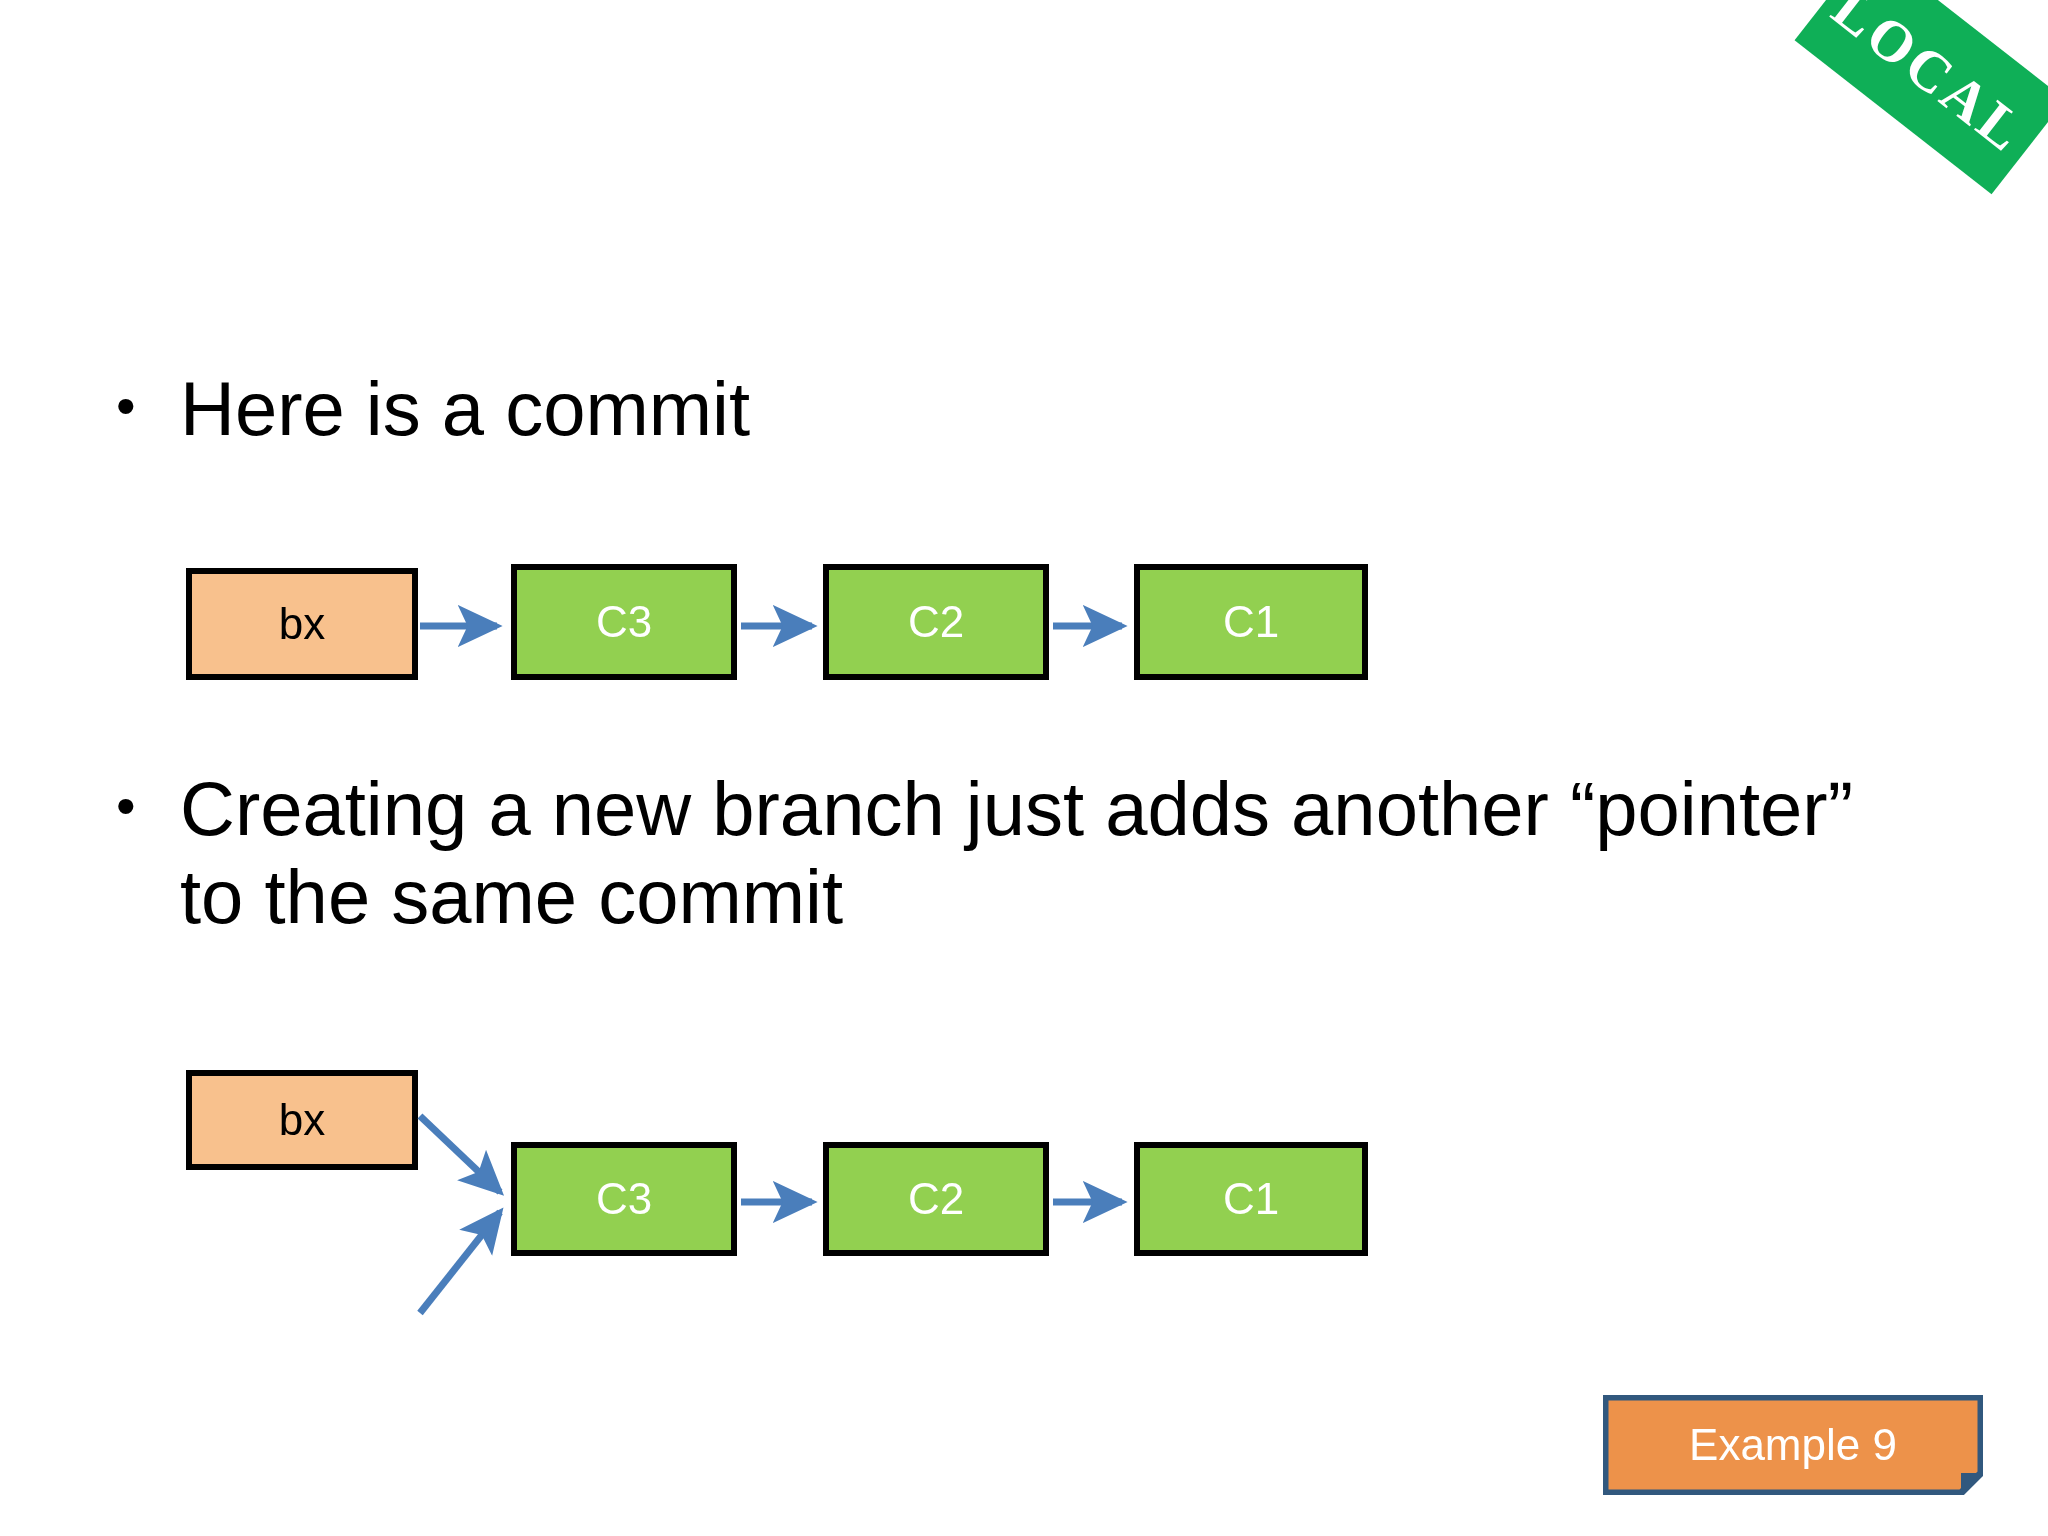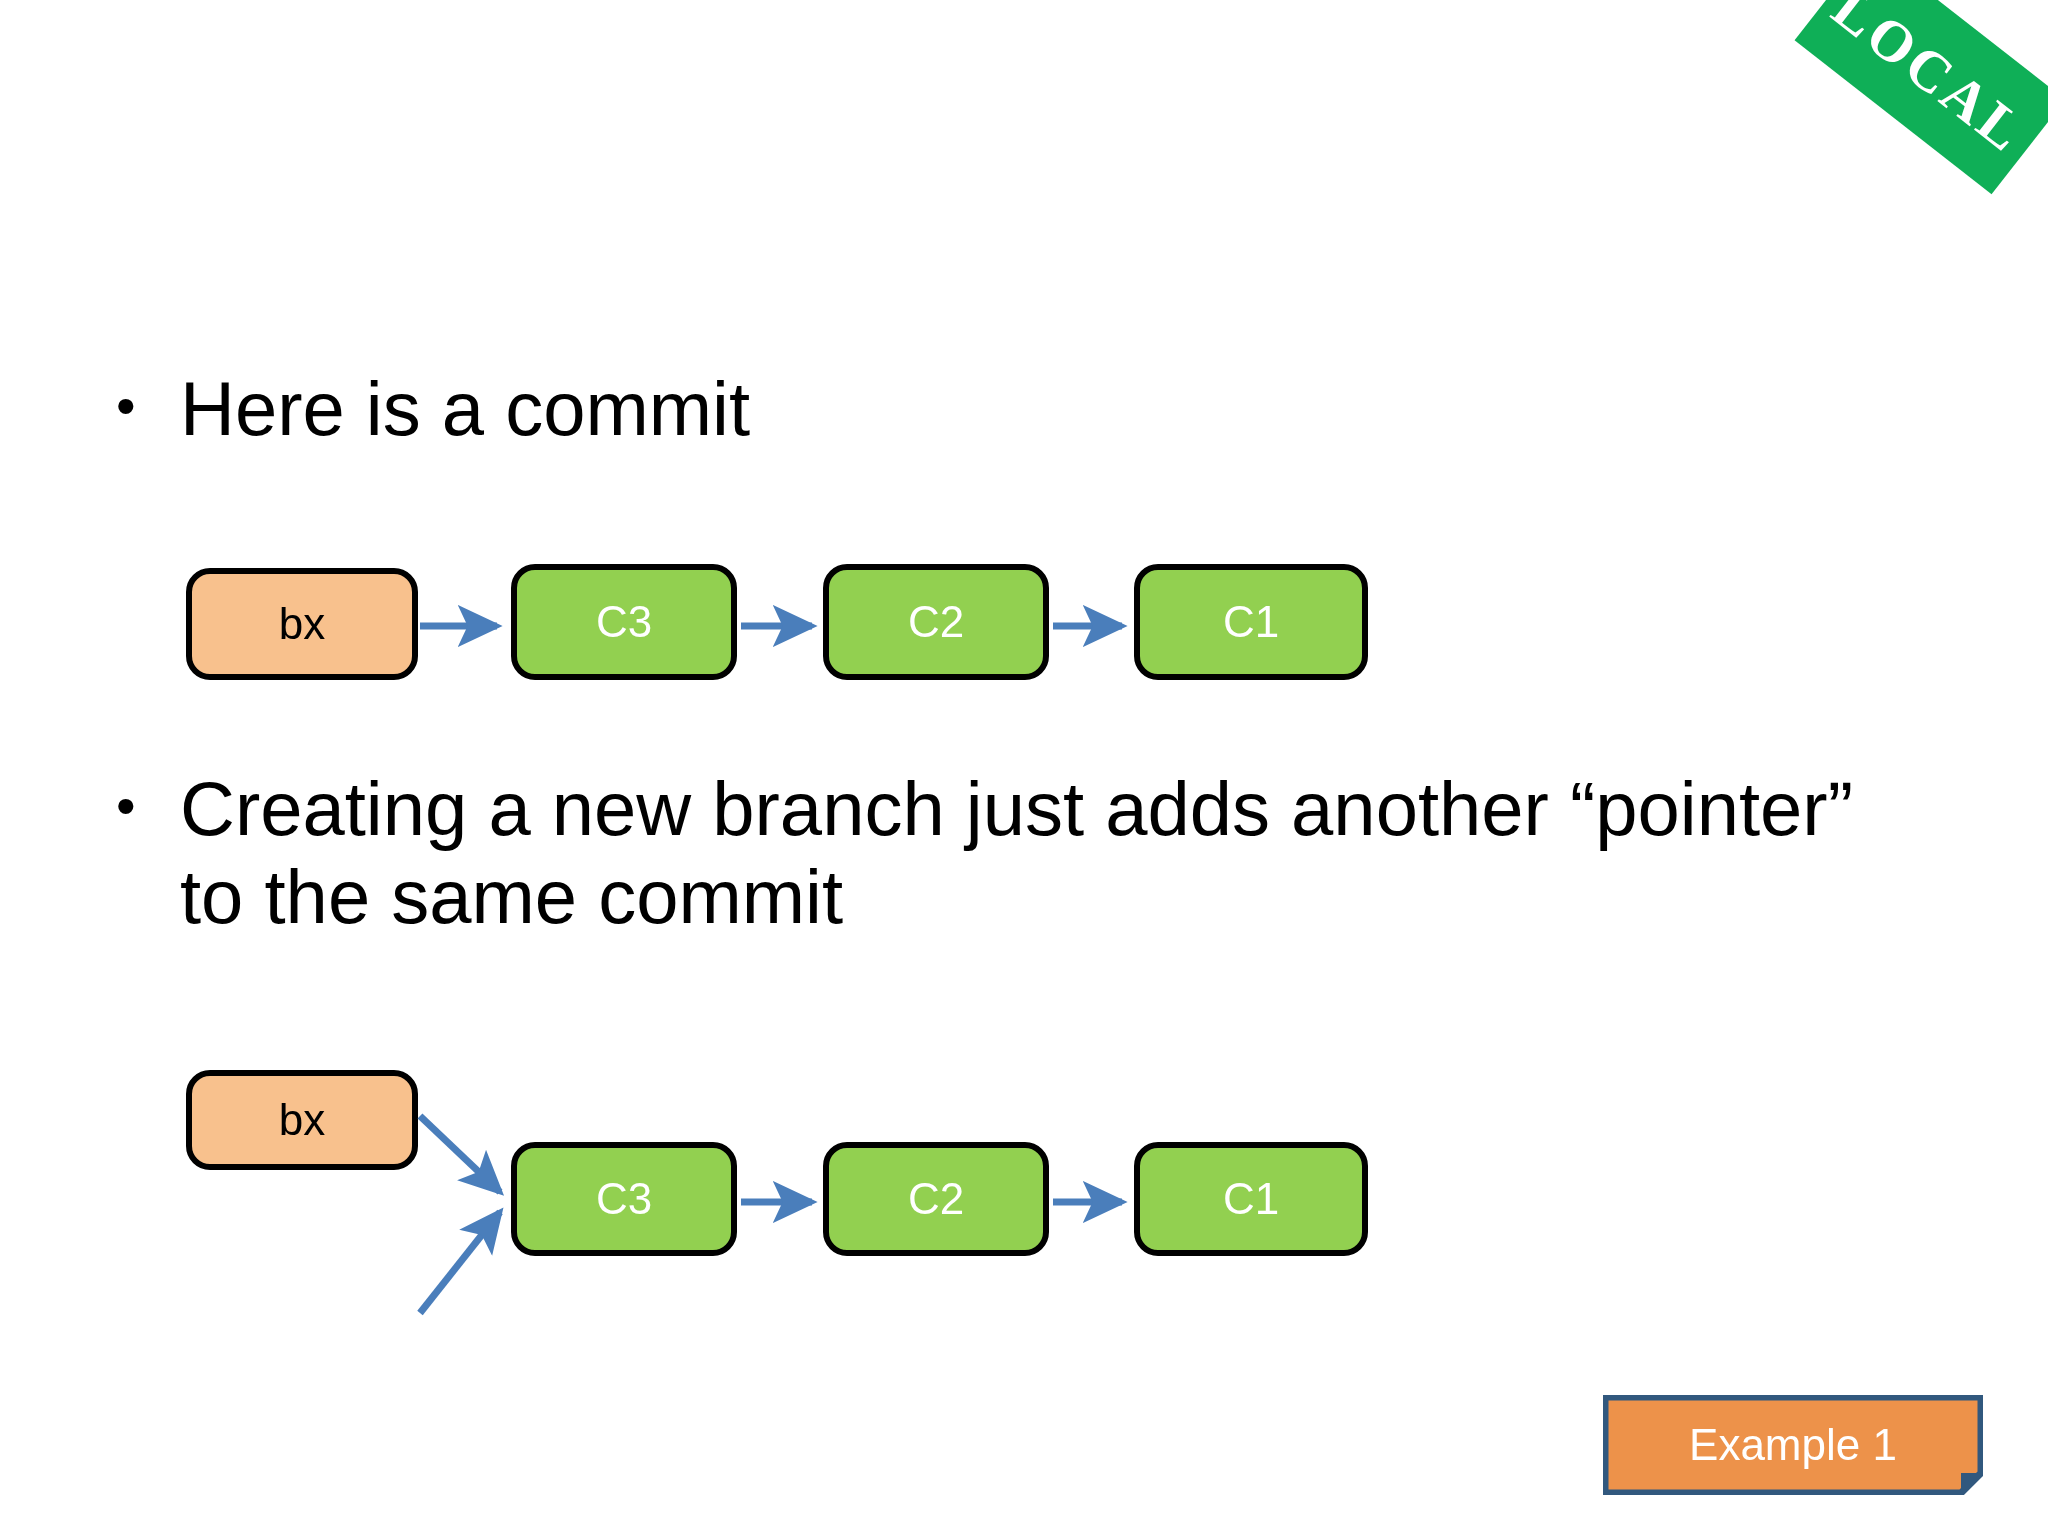--- a/index.html
+++ b/index.html
@@ -76,21 +76,21 @@
     flex: 1 1 auto;
   }
   #bullet-1 { left: 116px; top: 365px; width: 1300px; }
   #bullet-2 { left: 116px; top: 765px; width: 1740px; }
 
   
   .node {
     position: absolute;
     box-sizing: border-box;
     border: 6px solid #000000;
-    border-radius: 24px;
+    border-radius: 0;
     display: flex;
     align-items: center;
     justify-content: center;
     font-family: "Liberation Sans", sans-serif;
     font-size: 44px;
     font-weight: 400;
   }
   .node.commit {
     background: #92D050;
     color: #ffffff;
@@ -212,16 +212,16 @@
       <line x1="741" y1="1202" x2="812" y2="1202"></line>
       <line x1="1053" y1="1202" x2="1122" y2="1202"></line>
     </g>
   </svg>
 
   <div class="example-badge">
     <svg width="380" height="100" viewBox="0 0 380 100">
       <path d="M2,2 L378,2 L378,78 L358,98 L2,98 Z" fill="#ED924A" stroke="#31587E" stroke-width="7"></path>
       <path d="M378,78 L358,78 L358,98 Z" fill="#31587E"></path>
     </svg>
-    <div class="example-badge-label">Example 1</div>
+    <div class="example-badge-label">Example 9</div>
   </div>
 
 </div>
 
 </body></html>

